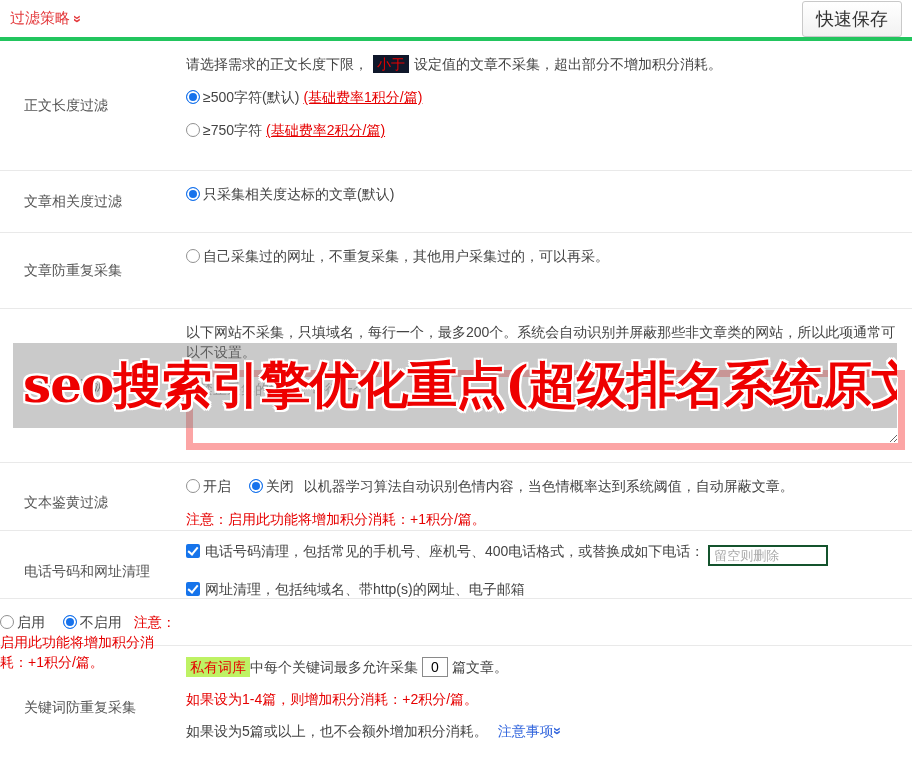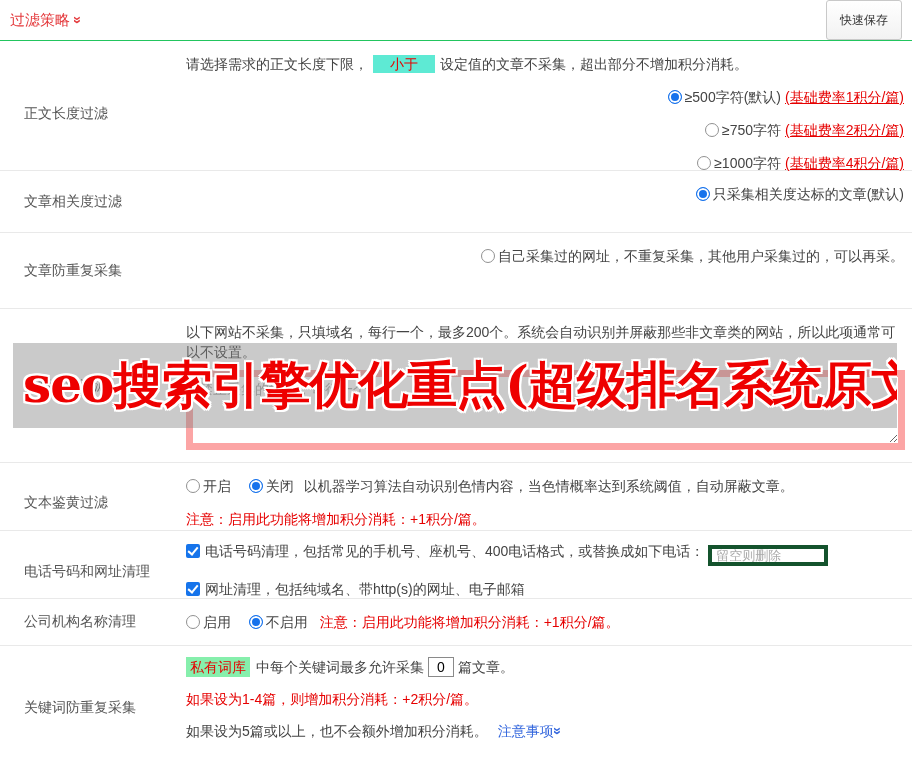--- a/index.html
+++ b/index.html
@@ -3,51 +3,51 @@
 <meta charset="utf-8">
 <style>
   * { box-sizing: border-box; }
   html,body { margin:0; padding:0; }
   body {
     width:912px; height:768px; position:relative; overflow:hidden;
     background:#fff; color:#444;
     font-family:"Liberation Sans","DejaVu Sans",sans-serif; font-size:14px;
   }
   
-  .header{height:41px;display:flex;justify-content:space-between;
-    padding:0 10px;border-bottom:1px solid #22c55e;}
+  .header{height:41px;display:flex;align-items:center;justify-content:space-between;
+    padding:0 10px;border-bottom:4px solid #22c55e;}
   .page-title{color:#e4393c;font-size:15px;display:flex;align-items:center;gap:4px;}
   .chev{display:inline-block;transform:rotate(90deg);font-size:14px;font-weight:bold;line-height:1;}
-  .save-btn{font-size:12px;color:#333;background:linear-gradient(#ffffff,#f2f2f2);
+  .save-btn{font-size:18px;color:#333;background:linear-gradient(#ffffff,#f2f2f2);
     border:1px solid #c9c9c9;border-radius:3px;padding:5px 13px;cursor:pointer;}
   
   .row{display:grid;grid-template-columns:186px 1fr;border-bottom:1px solid #e9e9e9;}
   .row-label{color:#555;padding-left:24px;display:flex;align-items:center;}
   .row-content{padding:13px 8px 13px 0;}
   .line{margin:0 0 13px;line-height:20px;}
   .line:last-child{margin-bottom:0;}
-  .opt{display:block;margin:0 0 13px;line-height:20px;cursor:pointer;text-align:right;}
+  .opt{display:block;margin:0 0 13px;line-height:20px;cursor:pointer;}
   .opt:last-child{margin-bottom:0;}
   .red{color:#e60000;}
   .fee{color:#e60000;text-decoration:underline;margin-left:4px;}
-  .hl-red{color:#e60000;background:#5eead4;padding:1px 17px;margin:0 5px;}
-  .badge{color:#e60000;background:#86efac;padding:2px 4px;margin-right:6px;}
+  .hl-red{color:#e60000;background:#0f172a;padding:1px 4px;margin:0 5px;}
+  .badge{color:#e60000;background:#bef264;padding:2px 4px;margin-right:0;}
   .link{color:#3366dd;cursor:pointer;}
   
   .radio{width:14px;height:14px;border-radius:50%;border:1px solid #919191;display:inline-block;
     vertical-align:-2px;margin-right:3px;background:#fff;}
   .radio.sel{border-color:#1672ec;background:#1672ec;box-shadow:inset 0 0 0 2px #fff;}
   .checkbox{width:14px;height:14px;border-radius:2px;display:inline-block;vertical-align:-2px;
     margin-right:5px;background:#1674eb;position:relative;}
   .checkbox::after{content:"";position:absolute;left:4px;top:1px;width:4px;height:8px;
     border:solid #fff;border-width:0 2px 2px 0;transform:rotate(40deg);}
   .domain-textarea{width:719px;height:80px;border:7px solid #fca5a5;resize:both;
     font:inherit;padding:4px 6px;color:#14532d;display:block;margin-top:3px;}
   .domain-textarea::placeholder,.phone-input::placeholder{color:#aaa;}
-  .phone-input{width:120px;height:21px;border:4px solid #14532d;font-size:13px;padding:1px 4px;vertical-align:-4px;}
+  .phone-input{width:120px;height:21px;border:2px solid #14532d;font-size:13px;padding:1px 4px;vertical-align:-4px;}
   .count-input{width:26px;height:20px;border:1px solid #8a8a8a;text-align:center;font:inherit;margin:0 4px;}
   .gap{display:inline-block;width:10px;}
   
   .watermark{position:absolute;left:13px;top:343px;width:884px;height:85px;
     background:rgba(128,128,128,0.42);display:flex;align-items:center;overflow:hidden;pointer-events:none;}
   .wm-text{font-family:"DejaVu Serif","Liberation Serif",serif;font-weight:bold;font-size:50px;
     color:#ee0000;white-space:nowrap;padding-left:10px;letter-spacing:-1px;
     text-shadow:-2px -2px 0 #fff,2px -2px 0 #fff,-2px 2px 0 #fff,2px 2px 0 #fff,
       0 -2px 0 #fff,0 2px 0 #fff,-2px 0 0 #fff,2px 0 0 #fff;}
 </style>
@@ -61,21 +61,20 @@
   </div>
   <button class="save-btn">快速保存</button>
 </div>
 
 <div class="row" style="height:130px;">
   <div class="row-label">正文长度过滤</div>
   <div class="row-content">
     <p class="line"><span>请选择需求的正文长度下限，</span><span class="hl-red">小于</span><span>设定值的文章不采集，超出部分不增加积分消耗。</span></p>
     <label class="opt"><span class="radio sel"></span><span>≥500字符(默认)</span><span class="fee">(基础费率1积分/篇)</span></label>
     <label class="opt"><span class="radio"></span><span>≥750字符</span><span class="fee">(基础费率2积分/篇)</span></label>
-    <label class="opt"><span class="radio"></span><span>≥1000字符</span><span class="fee">(基础费率4积分/篇)</span></label>
   </div>
 </div>
 
 <div class="row" style="height:62px;">
   <div class="row-label">文章相关度过滤</div>
   <div class="row-content">
     <label class="opt"><span class="radio sel"></span><span>只采集相关度达标的文章(默认)</span></label>
   </div>
 </div>
 
@@ -114,21 +113,20 @@
       <label><span class="checkbox"></span><span>电话号码清理，包括常见的手机号、座机号、400电话格式，或替换成如下电话：</span></label>
       <input class="phone-input" placeholder="留空则删除" style="">
     </p>
     <p class="line">
       <label><span class="checkbox"></span><span>网址清理，包括纯域名、带http(s)的网址、电子邮箱</span></label>
     </p>
   </div>
 </div>
 
 <div class="row" style="height:47px;">
-  <div class="row-label">公司机构名称清理</div>
   <div class="row-content">
     <p class="line">
       <label><span class="radio"></span><span>启用</span></label>
       <span class="gap"></span>
       <label><span class="radio sel"></span><span>不启用</span></label>
       <span class="red" style="margin-left:8px;">注意：启用此功能将增加积分消耗：+1积分/篇。</span>
     </p>
   </div>
 </div>
 

